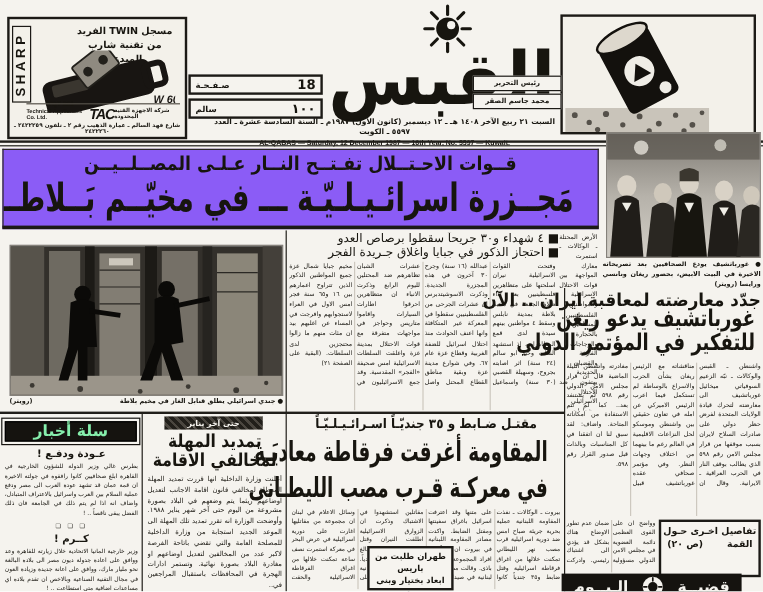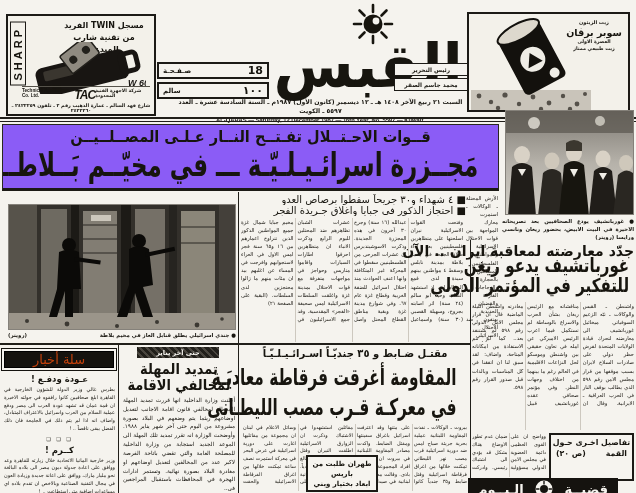--- a/index.html
+++ b/index.html
@@ -22,21 +22,21 @@
            font-size:5.8px;font-weight:bold;margin-bottom:2px;background:#f5f3ee}
   .dateline{font-size:6.2px;font-weight:bold;text-align:center;line-height:1.5}
   .dateline .en{direction:ltr;font-size:5.8px;display:block;font-family:"Liberation Sans",sans-serif}
 
   
   .adbox{border:2px solid #1c1a16;background:#f3f1ea;overflow:hidden}
   .sharp-vert{position:absolute;left:2px;top:6px;writing-mode:vertical-rl;transform:rotate(180deg);
               font-size:11px;font-weight:900;letter-spacing:3px;border:1.5px solid #1c1a16;padding:4px 1px;
               font-family:"Liberation Sans",sans-serif}
   .tacrow{position:absolute;left:14px;right:4px;bottom:12px;display:flex;direction:ltr;
-          justify-content:space-between;border-top:1px solid #55524a;padding-top:1px}
+          align-items:center;justify-content:space-between;border-top:1px solid #55524a;padding-top:1px}
   .tacrow .en{font-size:4.6px;font-family:"Liberation Sans",sans-serif;font-weight:bold}
   .tacrow .tac{font-size:12px;font-weight:900;font-style:italic;letter-spacing:-1px;
                font-family:"Liberation Sans",sans-serif}
   .tacrow .ar{font-size:4.6px;font-weight:bold}
   .sharp-addr{position:absolute;left:2px;right:2px;bottom:1px;font-size:4.8px;text-align:center;font-weight:bold}
 
   
   .hlbox{border:1.5px solid #2a2722;border-bottom:3px solid #1c1a16;background:#8b5cf6}
   .kicker-main{font-size:14.5px;font-weight:900;letter-spacing:1px;transform:scaleY(1.1);transform-origin:center}
   .headline-main{font-size:25px;font-weight:900;transform:scale(0.92,1.3);transform-origin:center;margin-top:5px}
@@ -55,22 +55,22 @@
 
   .fk{font-size:10px;font-weight:900;letter-spacing:1.5px;transform:scaleY(1.1)}
   .fhl{font-size:17px;font-weight:900;line-height:30px;transform:scale(0.9,1.35);transform-origin:center;white-space:nowrap}
 
   .pbox{border:2.5px solid #1c1a16;background:#f6f4ef;text-align:center;font-weight:900;line-height:1.45;padding-top:2px}
 
   .ribbon{background:repeating-linear-gradient(45deg,#211f1a 0 3px,#4a463f 3px 5px);color:#f5f3ee;
           display:flex;align-items:center;justify-content:center;font-size:6.5px;font-weight:bold}
   .rhl{font-size:13px;font-weight:900;line-height:16px;transform:scaleY(1.15)}
 
-  .basket-banner{background:#15130f;color:#c2410c;display:flex;align-items:center;justify-content:center;
-                 font-size:13px;font-weight:400;letter-spacing:2px;border:1px solid #000;outline:1px solid #15130f;outline-offset:2px}
+  .basket-banner{background:#15130f;color:#86efac;display:flex;align-items:center;justify-content:center;
+                 font-size:13px;font-weight:700;letter-spacing:2px;border:1px solid #000;outline:1px solid #15130f;outline-offset:2px}
   .bi-title{font-size:8.5px;font-weight:900;text-align:center;margin:3px 0 2px}
   .bi-div{font-size:5px;text-align:center;letter-spacing:2px;color:#26231e;margin-top:3px}
 
   .bottom-banner{background:#15130f;color:#f5f3ee;display:flex;align-items:center;justify-content:space-between;
                  padding:0 10px;font-size:13px;font-weight:900}
 </style>
 </head>
 <body>
 
 <div class="page">
@@ -97,26 +97,20 @@
     <div class="abs" style="left:30px;top:68px;font-size:5.5px;font-weight:bold;direction:ltr;font-family:'Liberation Sans',sans-serif">WQT 281</div>
     <div class="tacrow">
       <span class="en">Technical Appliances Co. Ltd.</span>
       <span class="tac">TAC</span>
       <span class="ar">شركة الاجهزة الفنية المحدودة</span>
     </div>
     <div class="sharp-addr">شارع فهد السالم ـ عمارة الذهيب رقم ٢ ـ تلفون ٢٤٢٢٢٥٩ ـ ٢٤٢٢٢٦٠</div>
   </div>
 
   <div class="abs adbox" style="left:467px;top:12px;width:163px;height:100px">
-    <div class="abs" style="right:5px;top:5px;width:58px;text-align:center;line-height:1.4">
-      <div style="font-size:5px;font-weight:bold">زيت الزيتون</div>
-      <div style="font-size:9.5px;font-weight:900">سوبر برڤان</div>
-      <div style="font-size:4.8px;font-weight:bold">العصرة الاولى</div>
-      <div style="font-size:4.8px;font-weight:bold">زيت طبيعي ممتاز</div>
-    </div>
     <svg class="abs" style="left:2px;top:2px" width="120" height="96" viewBox="0 0 120 96">
       <rect x="0" y="74" width="120" height="22" fill="#c9c4ba"></rect>
       <g fill="#55514a">
         <circle cx="8" cy="80" r="2.4"></circle>
           <circle cx="20" cy="86" r="2.2"></circle>
           <circle cx="34" cy="79" r="2.6"></circle>
         <circle cx="48" cy="88" r="2.2"></circle>
           <circle cx="62" cy="81" r="2.4"></circle>
           <circle cx="78" cy="87" r="2.4"></circle>
         <circle cx="92" cy="80" r="2.2"></circle>

